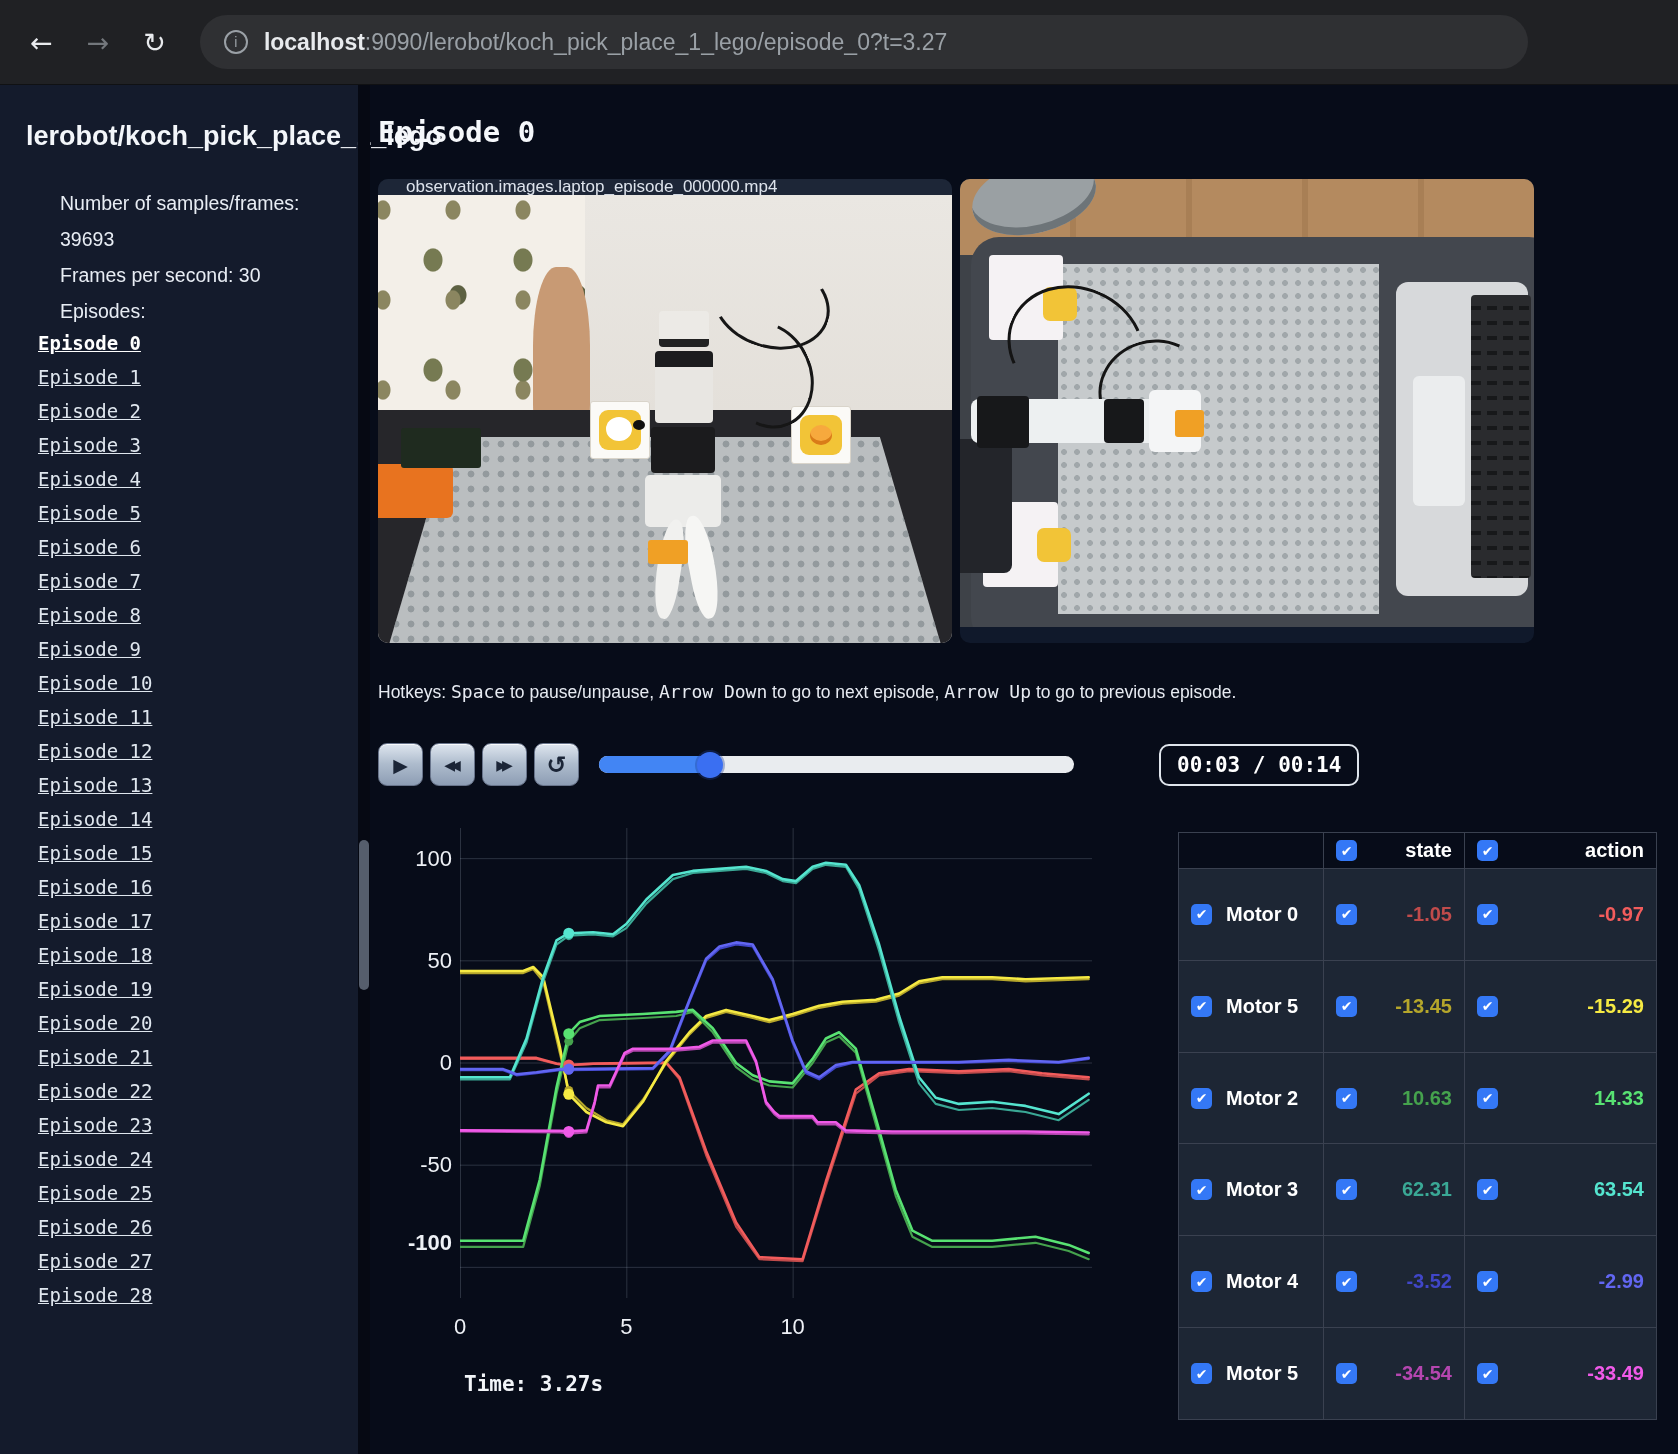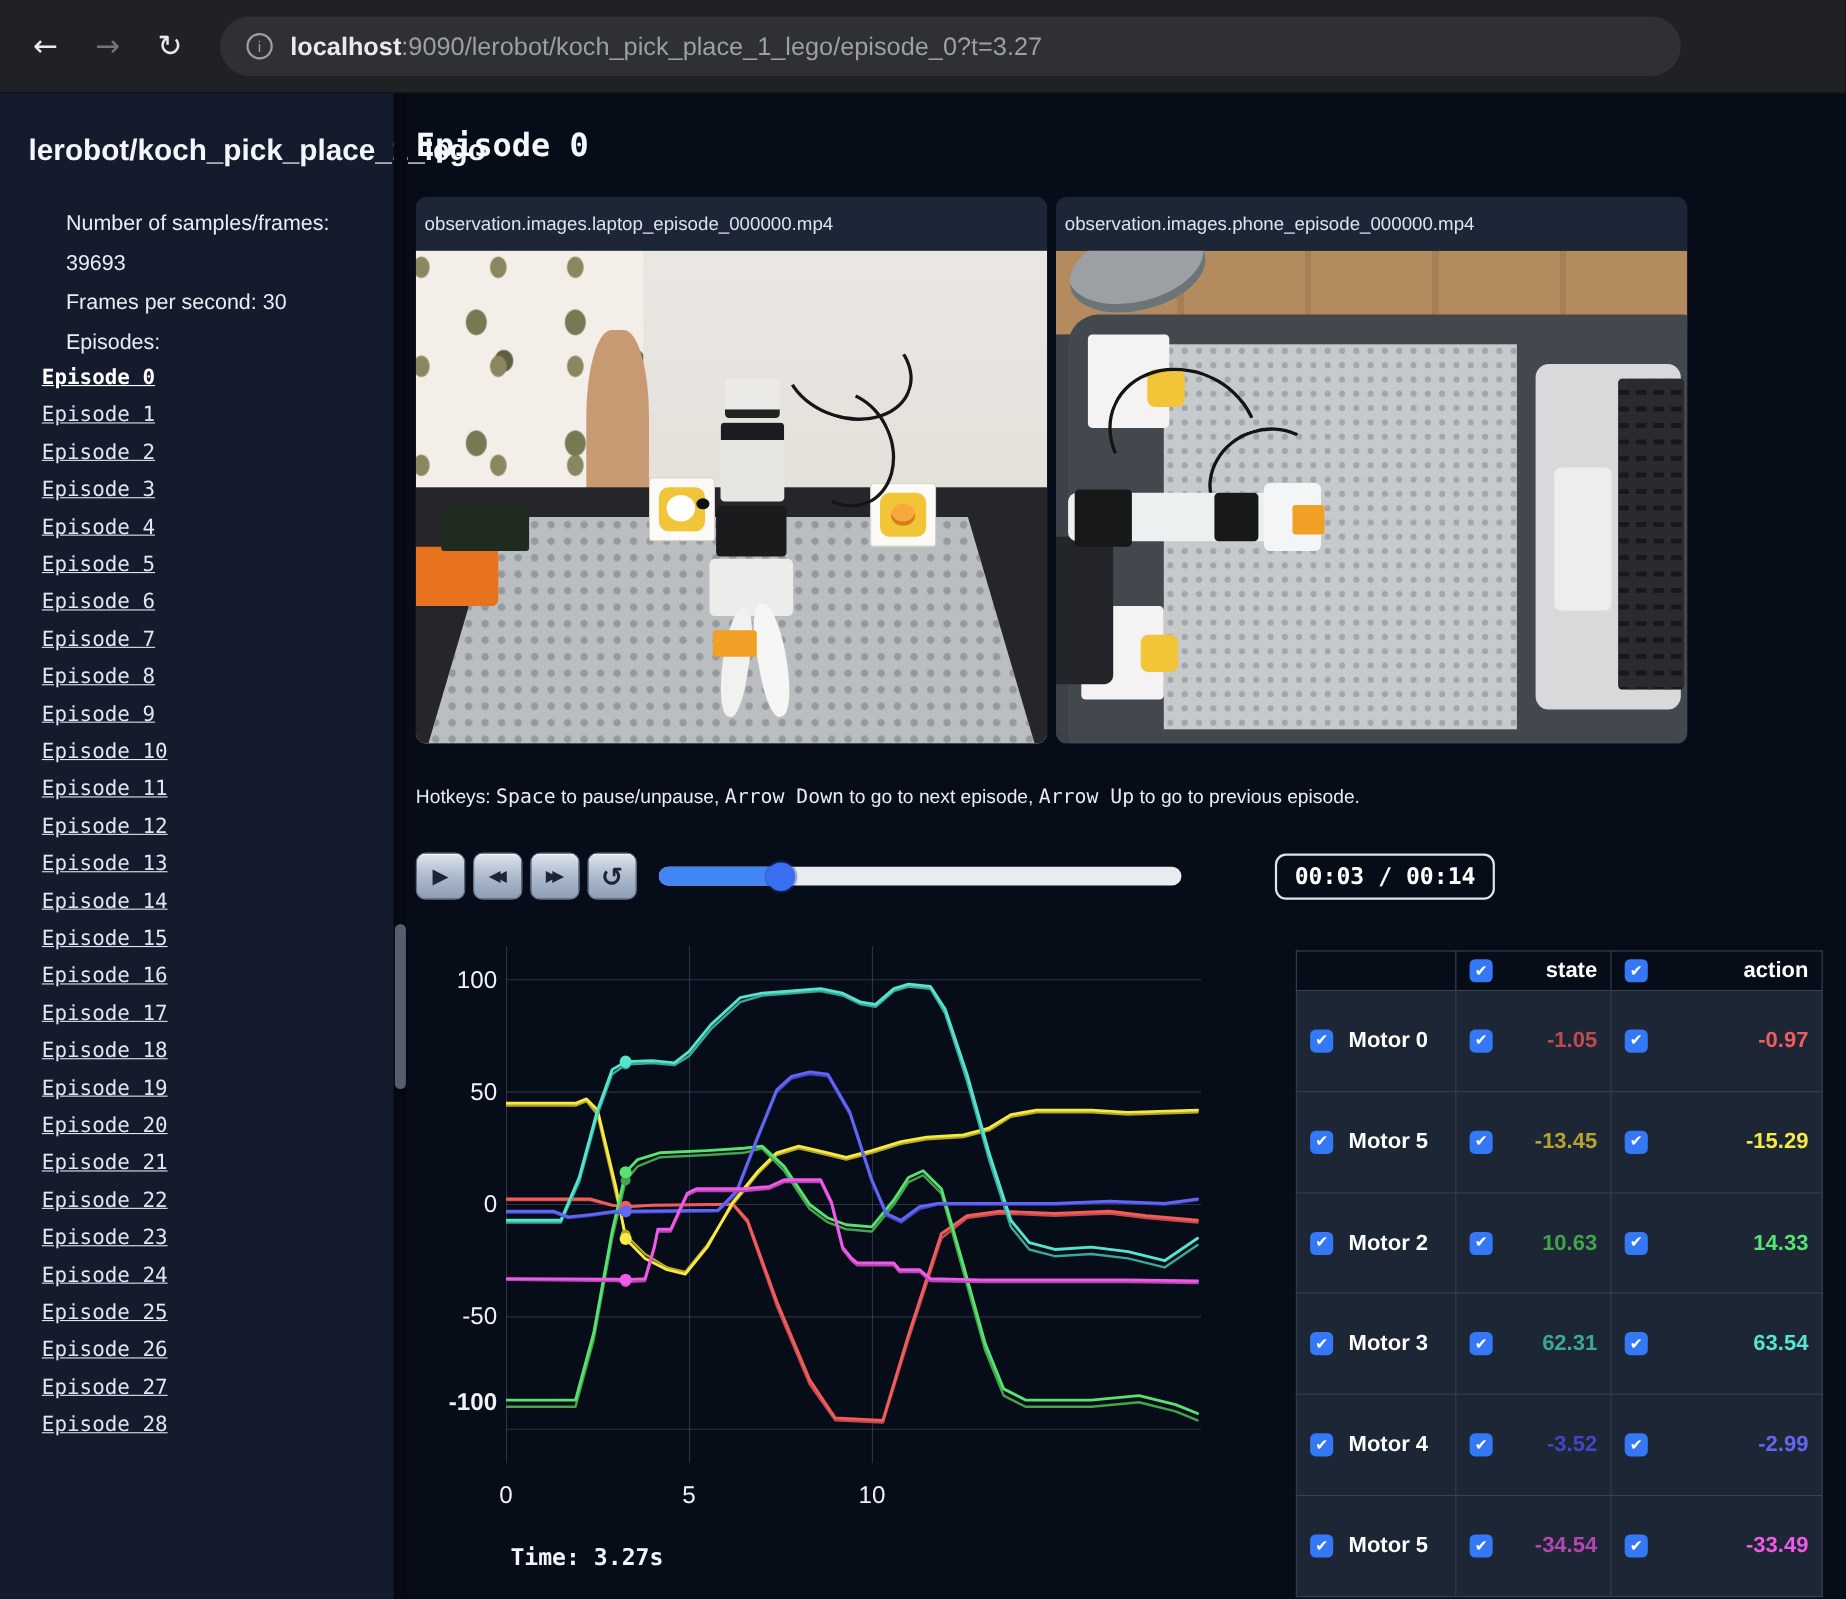--- a/index.html
+++ b/index.html
@@ -33,22 +33,22 @@
   .scroll-thumb { position:absolute; top:755px; left:1px; width:10px; height:150px;
                   border-radius:5px; background:#565e6c; }
 
   .main { flex:1; padding:30px 0 0 8px; position:relative; color:#e8edf4; }
   .page-title { font-family:"DejaVu Sans Mono",monospace; font-size:29px; font-weight:bold;
                 color:#f5f8fb; margin-bottom:30px; }
 
   
   .videos { display:flex; gap:8px; }
   .card { width:574px; border-radius:10px; overflow:hidden; background:#10192b; }
-  .card-header { height:49px; background:#1d2637; display:flex; align-items:center;
-                 padding-left:8px; font-size:17px; color:#dde3ec; }
+  .card-header { height:16px; background:#1d2637; display:flex; align-items:center;
+                 padding-left:28px; font-size:17px; color:#dde3ec; }
   .video-body { height:448px; position:relative; overflow:hidden; }
 
   
   .s1 { background:linear-gradient(180deg,#eae7e2 0%,#e3dfd9 55%,#d9d6d0 56%); }
   .s1 .table { position:absolute; left:0; right:0; bottom:0; height:52%; background:#26262a; }
   .s1 .plate { position:absolute; left:2%; right:2%; bottom:0; height:46%; background:#babec0;
                clip-path:polygon(11% 0,89% 0,100% 100%,0 100%);
                background-image:radial-gradient(circle at 7px 7px, rgba(122,130,134,.6) 3px, transparent 3.8px);
                background-size:15px 15px; }
   .s1 .person { position:absolute; left:0; top:0; width:36%; height:58%; background:#f3efe8;
@@ -254,21 +254,20 @@
             <div class="r-mid"></div>
             <div class="r-base"></div>
             <div class="prong-l"></div>
             <div class="prong-r"></div>
           </div>
           <div class="brick"></div>
         </div>
       </div>
 
       <div class="card">
-        <div class="card-header">observation.images.phone_episode_000000.mp4</div>
         <div class="video-body s2">
           <div class="floor"></div>
           <div class="shoe"></div>
           <div class="mat"></div>
           <div class="plate"></div>
           <div class="laptop"></div>
           <div class="trackpad"></div>
           <div class="keys"></div>
           <div class="box2 bx1"></div>
           <div class="box2 bx2"></div>

